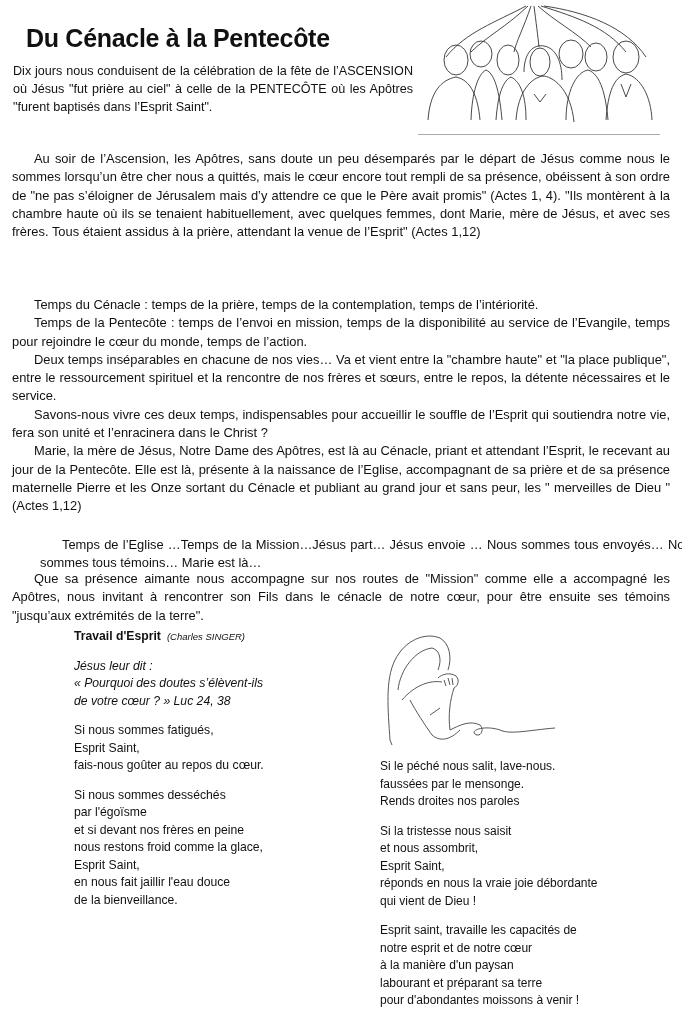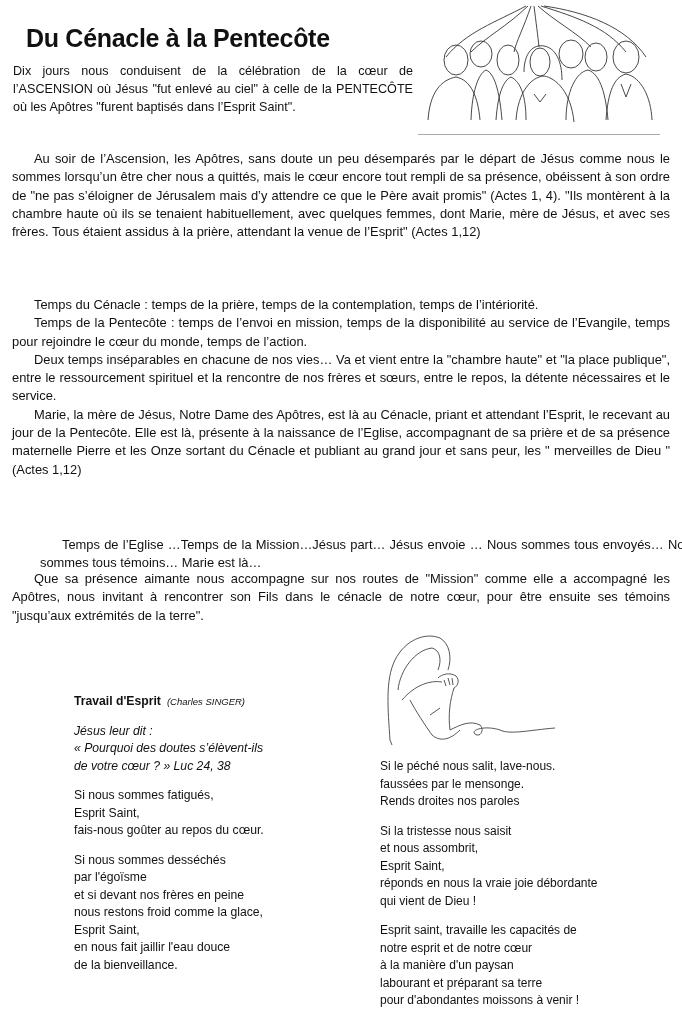--- a/index.html
+++ b/index.html
@@ -12,36 +12,36 @@
   .intro p { margin:0; }
   .illus-top { position:absolute; left:416px; top:2px; width:258px; height:128px; }
   .hr-top { position:absolute; left:418px; top:134px; width:242px; height:1px; background:#aaa; }
   .body { position:absolute; left:12px; width:658px; font-size:12.9px; line-height:18.3px;
           text-align:justify; }
   .body p { margin:0; text-indent:22px; }
   .p1 { top:150px; }
   .p2 { top:260px;margin-top:36px; }
   .p3 { top:536px;margin-left:28px; }
   .p4 { top:570px; }
-  .poem-left { position:absolute; left:74px; top:693px; width:260px; font-size:12.2px; line-height:17.5px; }
+  .poem-left { position:absolute; left:74px; top:628px; width:260px; font-size:12.2px; line-height:17.5px; }
   .poem-left p, .poem-right p { margin:0 0 12px 0; }
   .poem-title { font-weight:bold; }
   .poem-author { font-style:italic; font-size:9.5px; margin-left:6px; }
   .italic { font-style:italic; }
   .poem-right { position:absolute; left:380px; top:758px; width:300px; font-size:12px; line-height:17.5px; }
   .illus-bottom { position:absolute; left:370px; top:630px; width:200px; height:120px; }
   .line { display:block; }
 </style>
 </head>
 <body>
 
 <h1 class="title">Du Cénacle à la Pentecôte</h1>
 
 <div class="intro">
-  <p>Dix jours nous conduisent de la célébration de la cœur de l’ASCENSION où Jésus "fut enlevé au ciel" à celle de la PENTECÔTE où les Apôtres "furent baptisés dans l’Esprit Saint".</p>
+  <p>Dix jours nous conduisent de la célébration de la fête de l’ASCENSION où Jésus "fut prière au ciel" à celle de la PENTECÔTE où les Apôtres "furent baptisés dans l’Esprit Saint".</p>
 </div>
 
 <svg class="illus-top" viewBox="0 0 258 128" fill="none" stroke="#333" stroke-width="0.9">
 
   <path d="M110 4 C80 20 50 30 30 55"></path>
   <path d="M112 4 C90 25 70 35 55 50"></path>
   <path d="M115 4 C108 25 100 40 98 50"></path>
   <path d="M118 4 C120 20 122 35 123 45"></path>
   <path d="M122 4 C140 20 160 30 175 45"></path>
   <path d="M125 4 C160 15 190 25 210 50"></path>
@@ -68,20 +68,21 @@
 <div class="hr-top"></div>
 
 <div class="body p1">
   <p>Au soir de l’Ascension, les Apôtres, sans doute un peu désemparés par le départ de Jésus comme nous le sommes lorsqu’un être cher nous a quittés, mais le cœur encore tout rempli de sa présence, obéissent à son ordre de "ne pas s’éloigner de Jérusalem mais d’y attendre ce que le Père avait promis" (Actes 1, 4). "Ils montèrent à la chambre haute où ils se tenaient habituellement, avec quelques femmes, dont Marie, mère de Jésus, et avec ses frères. Tous étaient assidus à la prière, attendant la venue de l’Esprit" (Actes 1,12)</p>
 </div>
 
 <div class="body p2">
   <p>Temps du Cénacle : temps de la prière, temps de la contemplation, temps de l’intériorité.</p>
   <p>Temps de la Pentecôte : temps de l’envoi en mission, temps de la disponibilité au service de l’Evangile, temps pour rejoindre le cœur du monde, temps de l’action.</p>
   <p>Deux temps inséparables en chacune de nos vies… Va et vient entre la "chambre haute" et "la place publique", entre le ressourcement spirituel et la rencontre de nos frères et sœurs, entre le repos, la détente nécessaires et le service.</p>
+  <p>Savons-nous vivre ces deux temps, indispensables pour accueillir le souffle de l’Esprit qui soutiendra notre vie, fera son unité et l’enracinera dans le Christ ?</p>
   <p>Marie, la mère de Jésus, Notre Dame des Apôtres, est là au Cénacle, priant et attendant l’Esprit, le recevant au jour de la Pentecôte. Elle est là, présente à la naissance de l’Eglise, accompagnant de sa prière et de sa présence maternelle Pierre et les Onze sortant du Cénacle et publiant au grand jour et sans peur, les " merveilles de Dieu " (Actes 1,12)</p>
 </div>
 
 <div class="body p3">
   <p>Temps de l’Eglise …Temps de la Mission…Jésus part… Jésus envoie … Nous sommes tous envoyés… Nous sommes tous témoins…  Marie est là…</p>
 </div>
 
 <div class="body p4">
   <p>Que sa présence aimante nous accompagne sur nos routes de "Mission" comme elle a accompagné les Apôtres, nous invitant à rencontrer son Fils dans le cénacle de notre cœur, pour être ensuite ses témoins "jusqu’aux extrémités de la terre".</p>
 </div>

